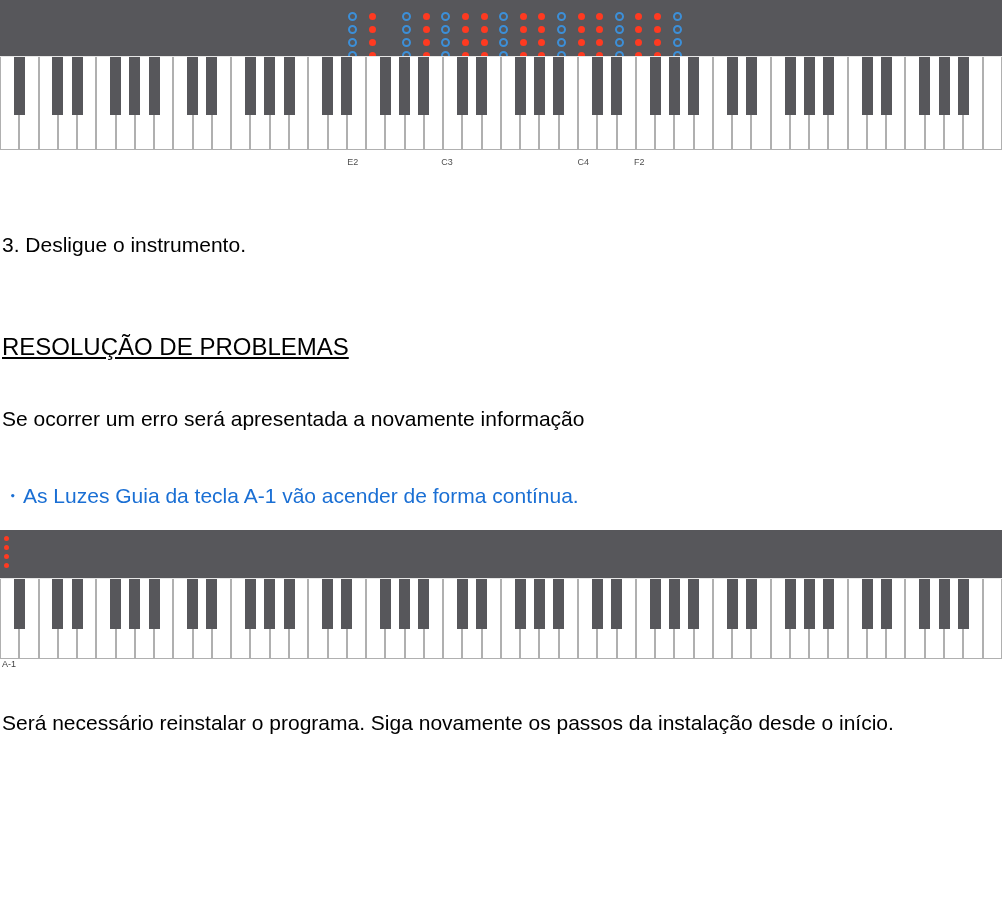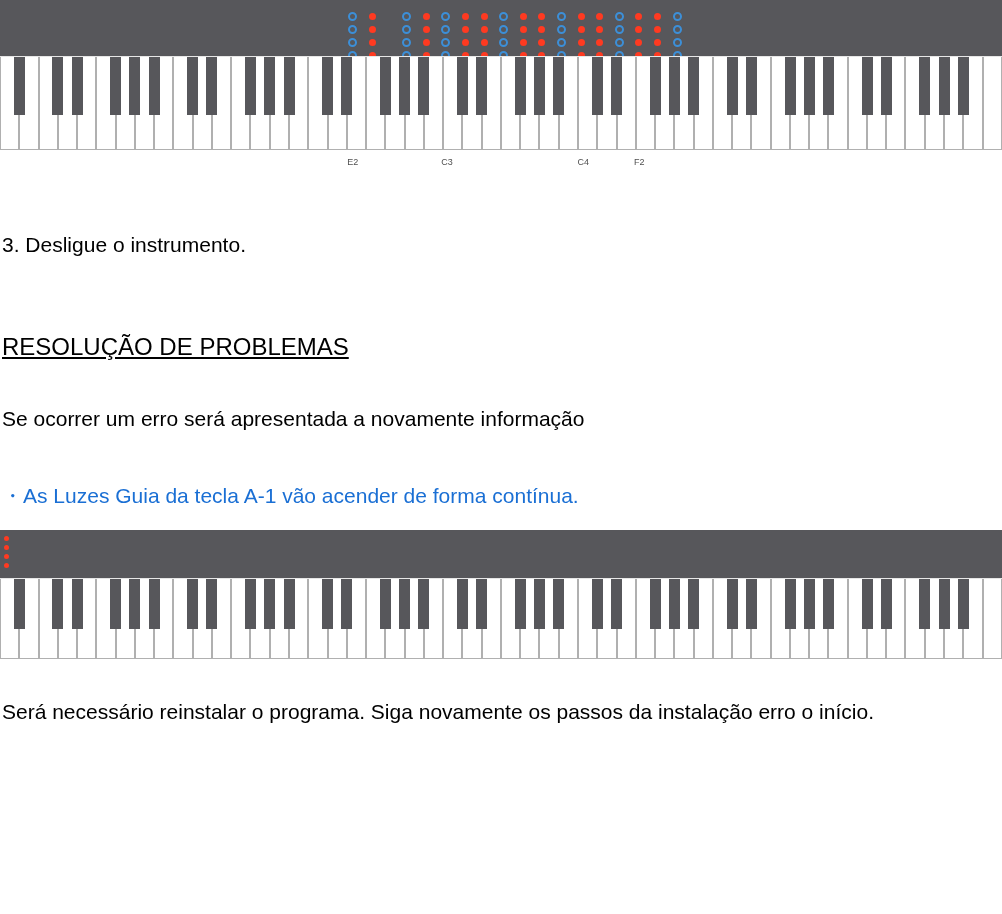--- a/index.html
+++ b/index.html
@@ -328,17 +328,18 @@
         <div class="black-key" style="height: 50px; left: 784.538px;"></div>
         <div class="black-key" style="height: 50px; left: 803.808px;"></div>
         <div class="black-key" style="height: 50px; left: 823.077px;"></div>
         <div class="black-key" style="height: 50px; left: 861.615px;"></div>
         <div class="black-key" style="height: 50px; left: 880.885px;"></div>
         <div class="black-key" style="height: 50px; left: 919.423px;"></div>
         <div class="black-key" style="height: 50px; left: 938.692px;"></div>
         <div class="black-key" style="height: 50px; left: 957.962px;"></div>
       </div>
   </div>
+  <div class="single-label">A-1</div>
 </div>
 
 <div class="content">
-  <p class="after">Será necessário reinstalar o programa. Siga novamente os passos da instalação erro o início.</p>
+  <p class="after">Será necessário reinstalar o programa. Siga novamente os passos da instalação desde o início.</p>
 </div>
 
 </body></html>

